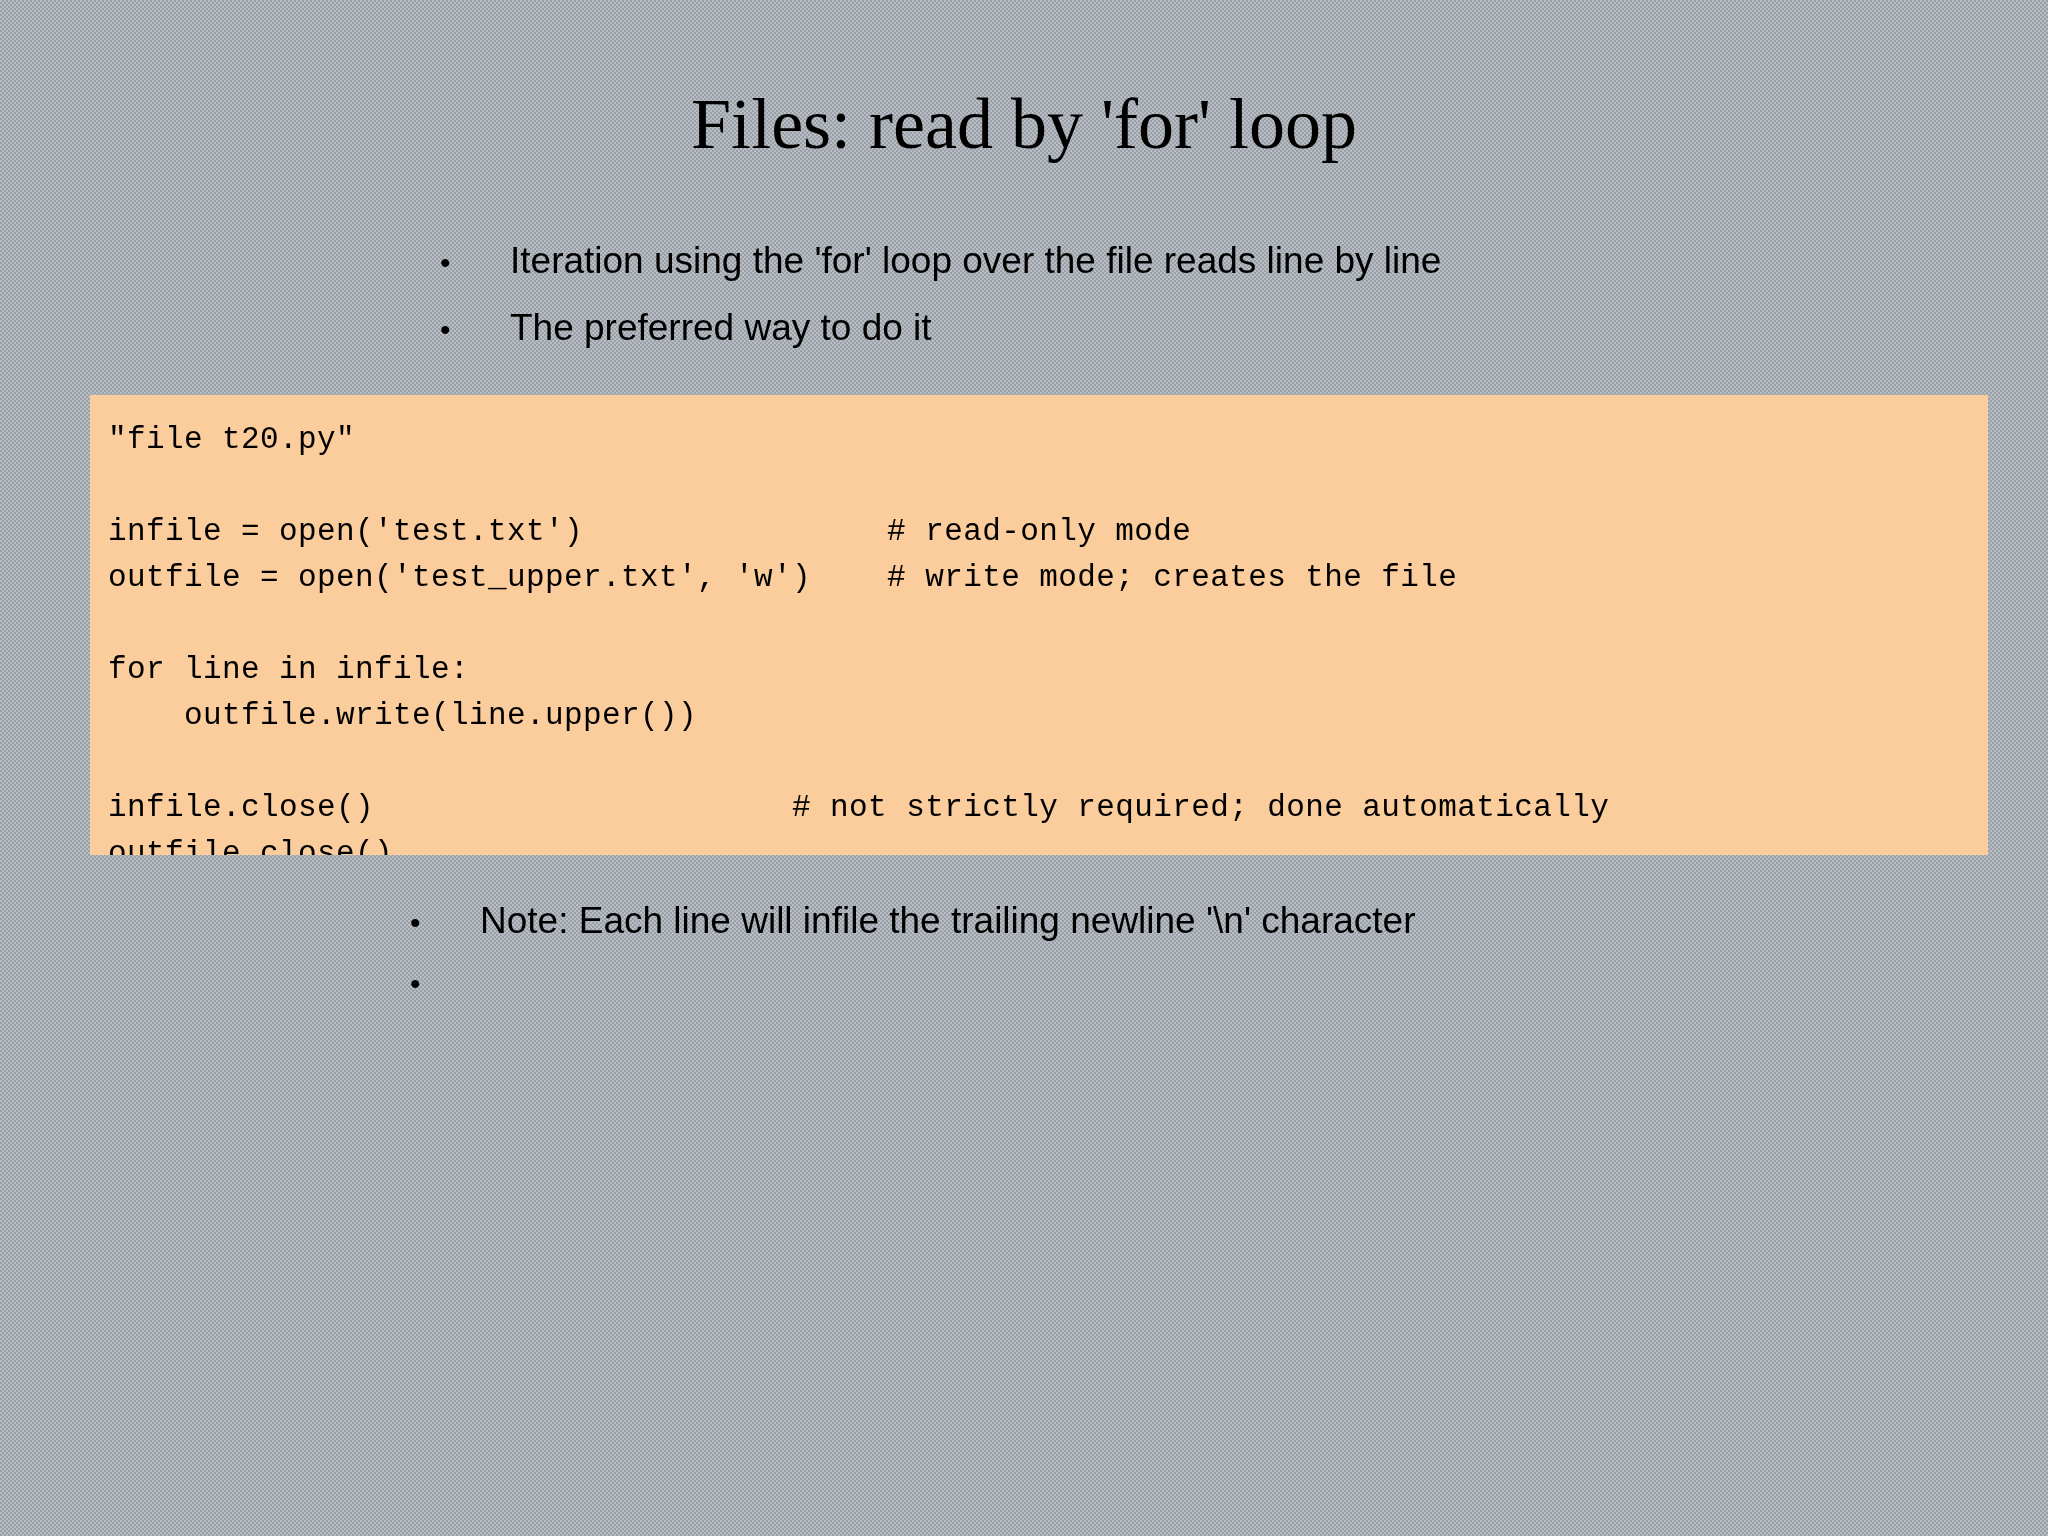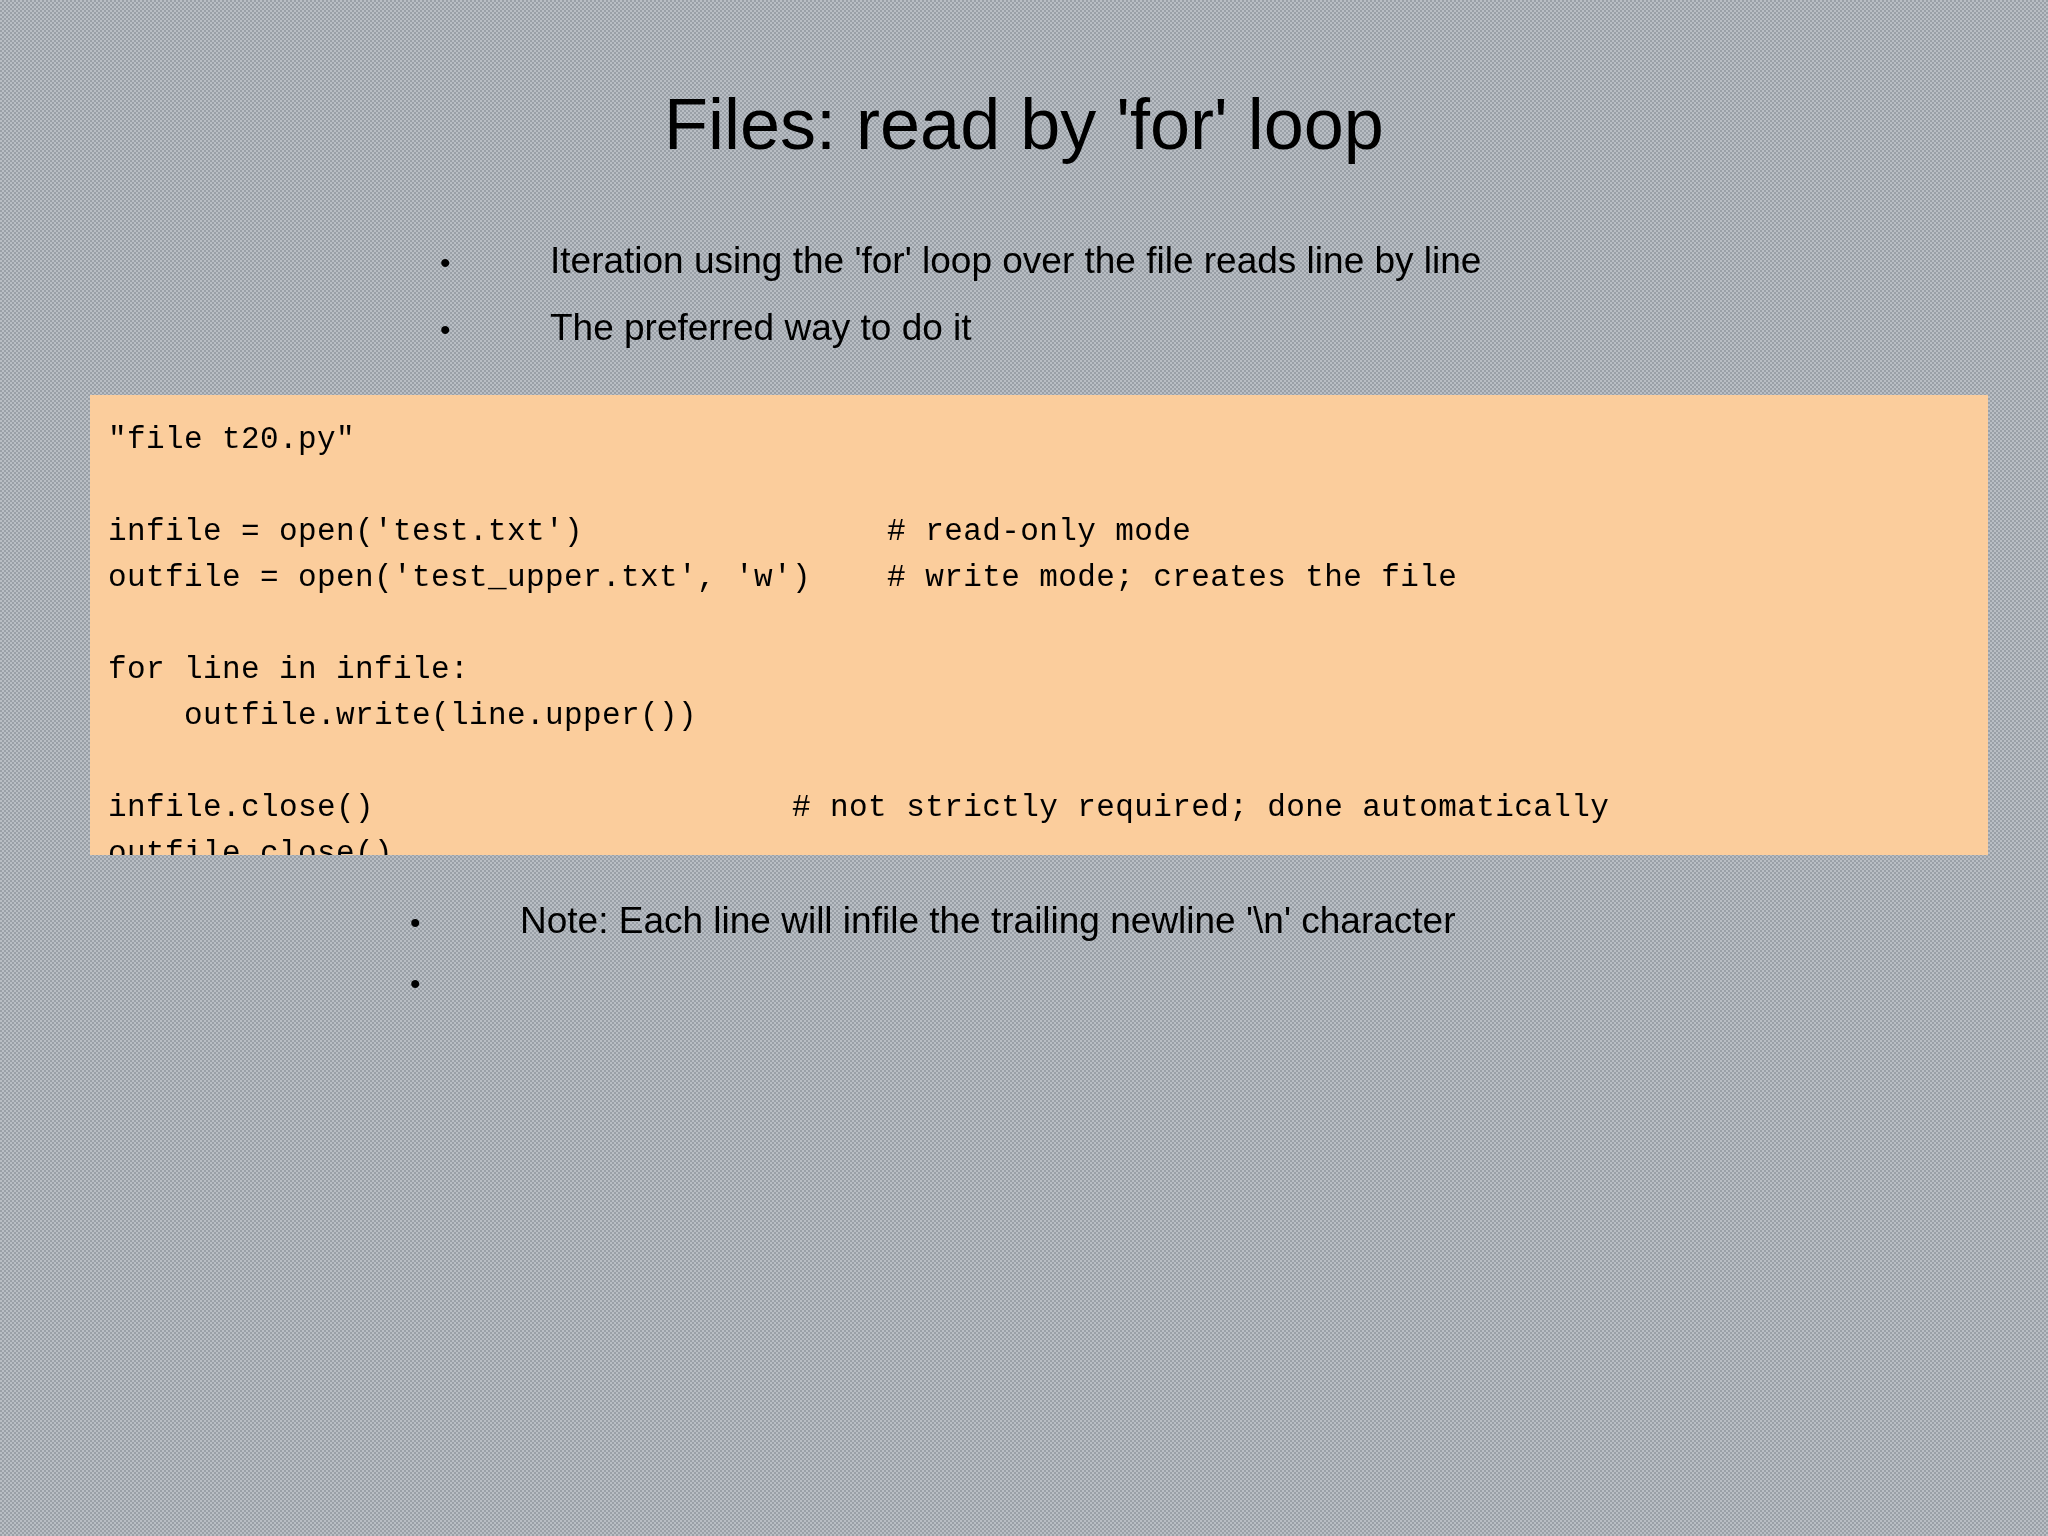--- a/index.html
+++ b/index.html
@@ -28,21 +28,21 @@
 
   .slide-title {
     position: absolute;
     top: 88px;
     left: 0;
     width: 2048px;
     text-align: center;
     font-size: 72px;
     line-height: 1.0;
     color: #000000;
-    font-family: Liberation Sans, sans-serif;
+    font-family: Liberation Serif, serif;
     font-stretch: condensed;
     white-space: nowrap;
   }
 
   .bullet-list {
     position: absolute;
     margin: 0;
     padding: 0;
     list-style: none;
   }
@@ -72,21 +72,20 @@
   .bullet-marker {
     display: inline-block;
     width: 70px;
     flex: 0 0 70px;
     font-size: 30px;
     color: #000000;
   }
 
   .bullet-text {
     display: inline-block;
-    padding-left: 40px;
   }
 
   .code-block {
     position: absolute;
     left: 90px;
     top: 395px;
     width: 1898px;
     height: 460px;
     background: #fbcd9c;
     box-sizing: border-box;

